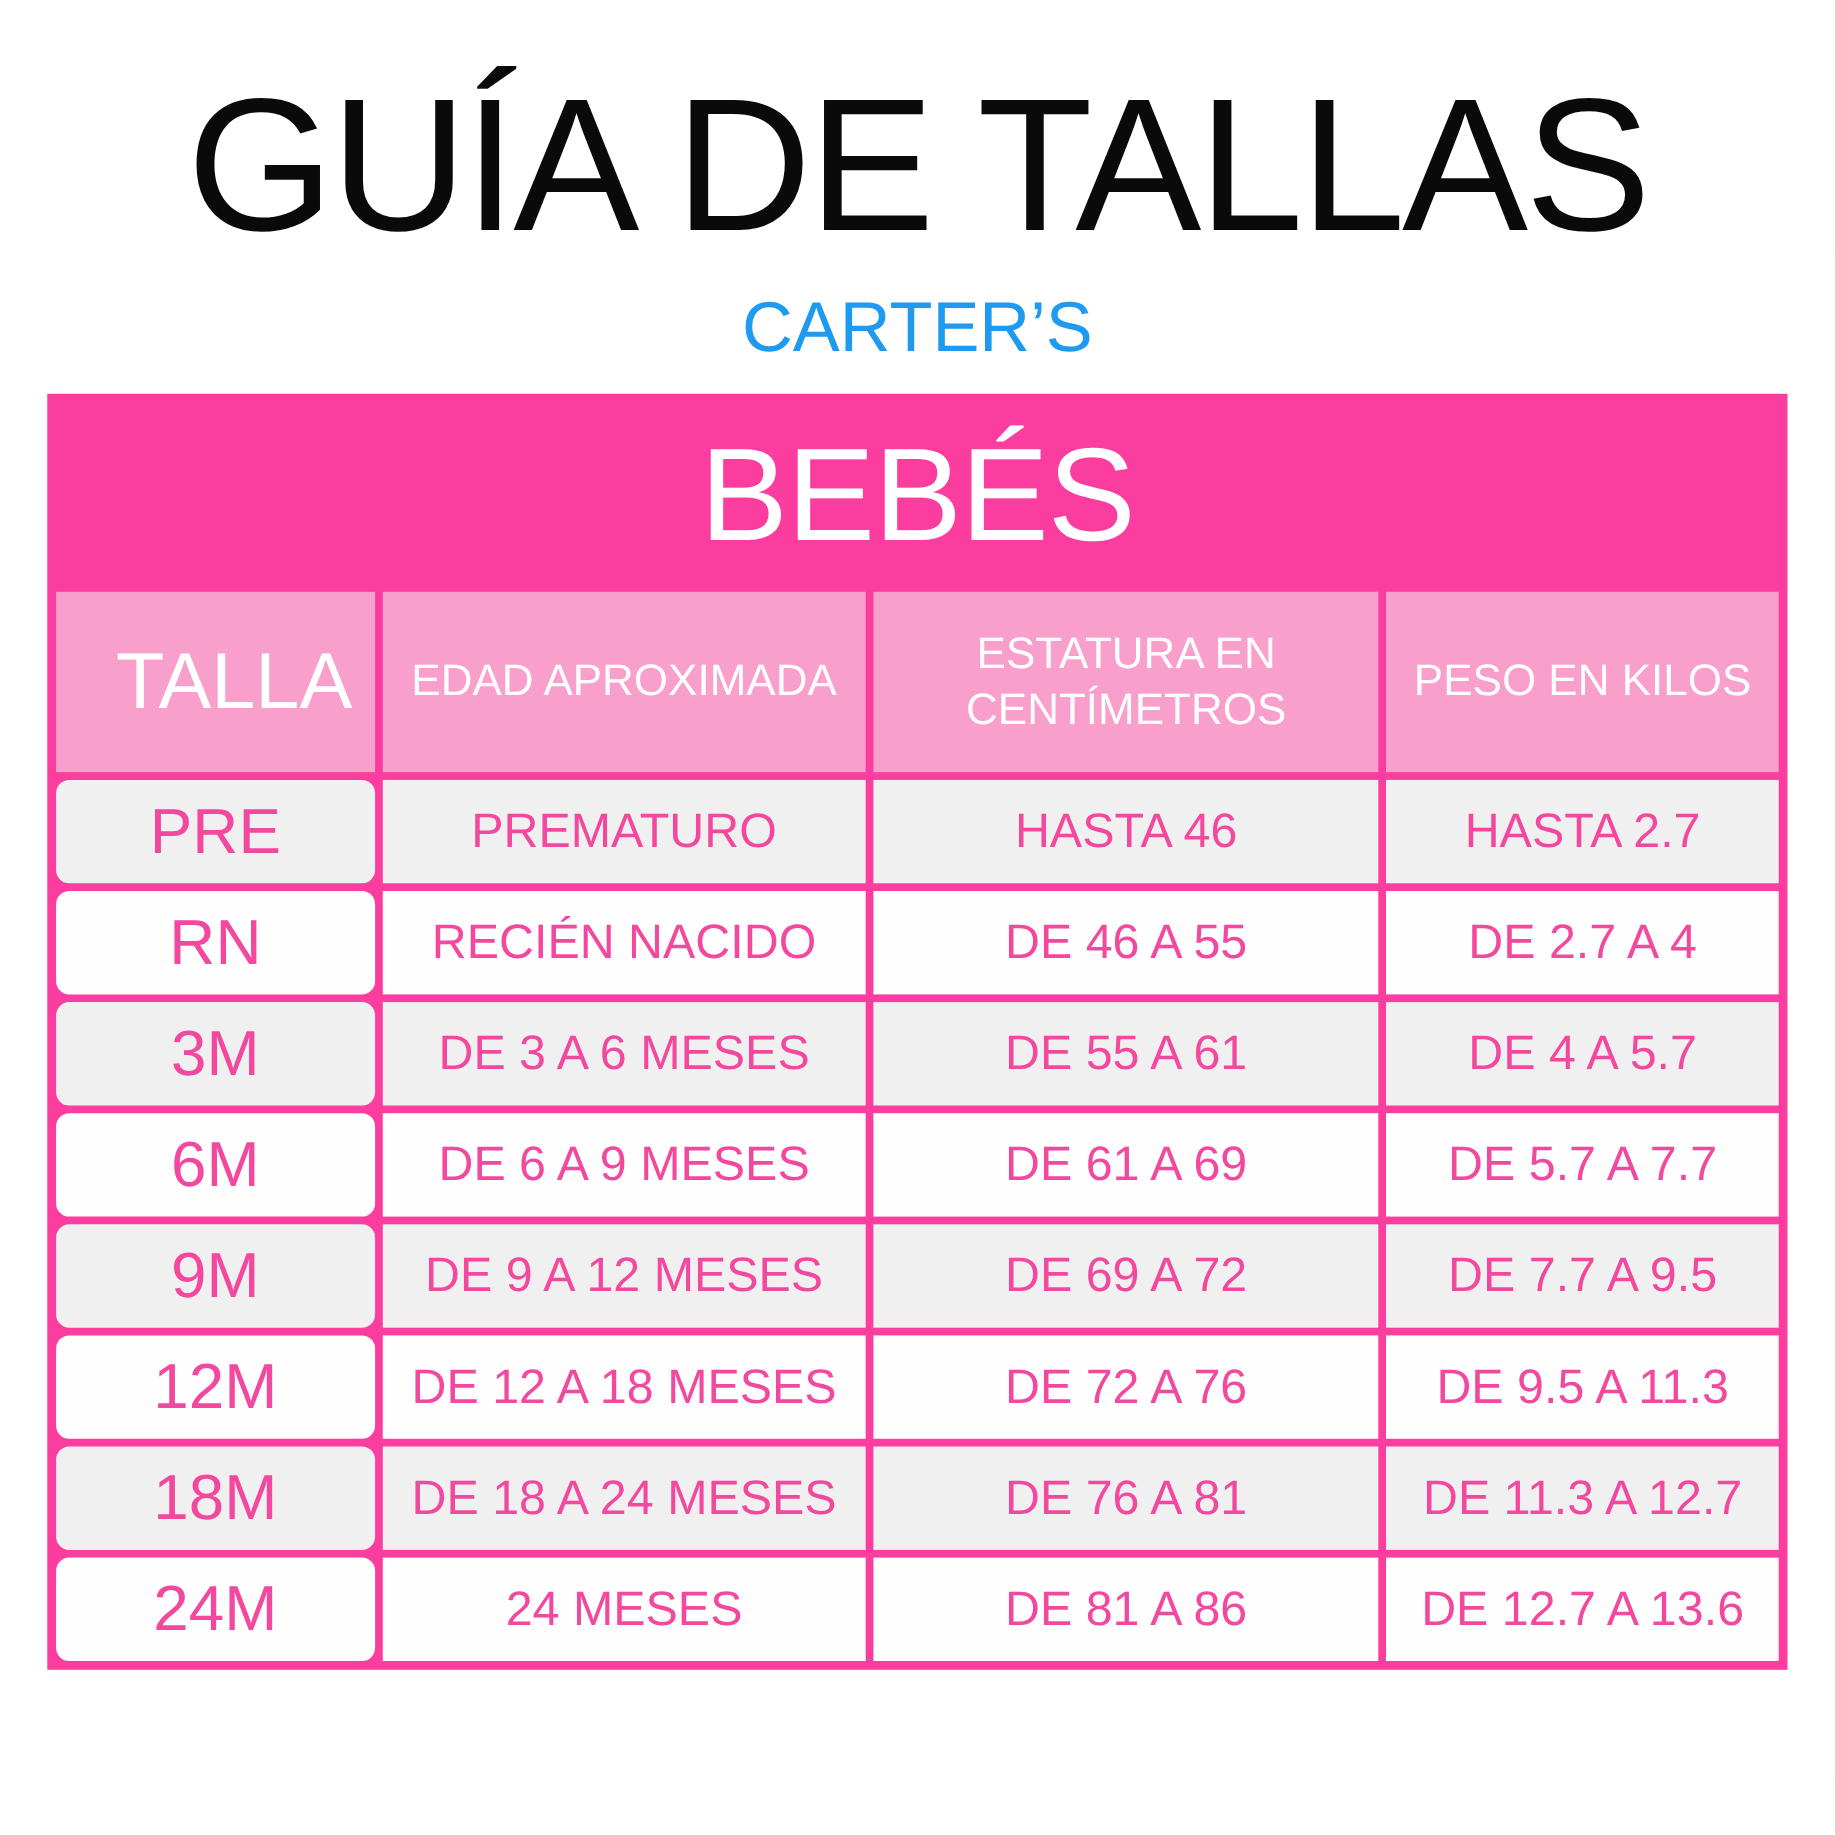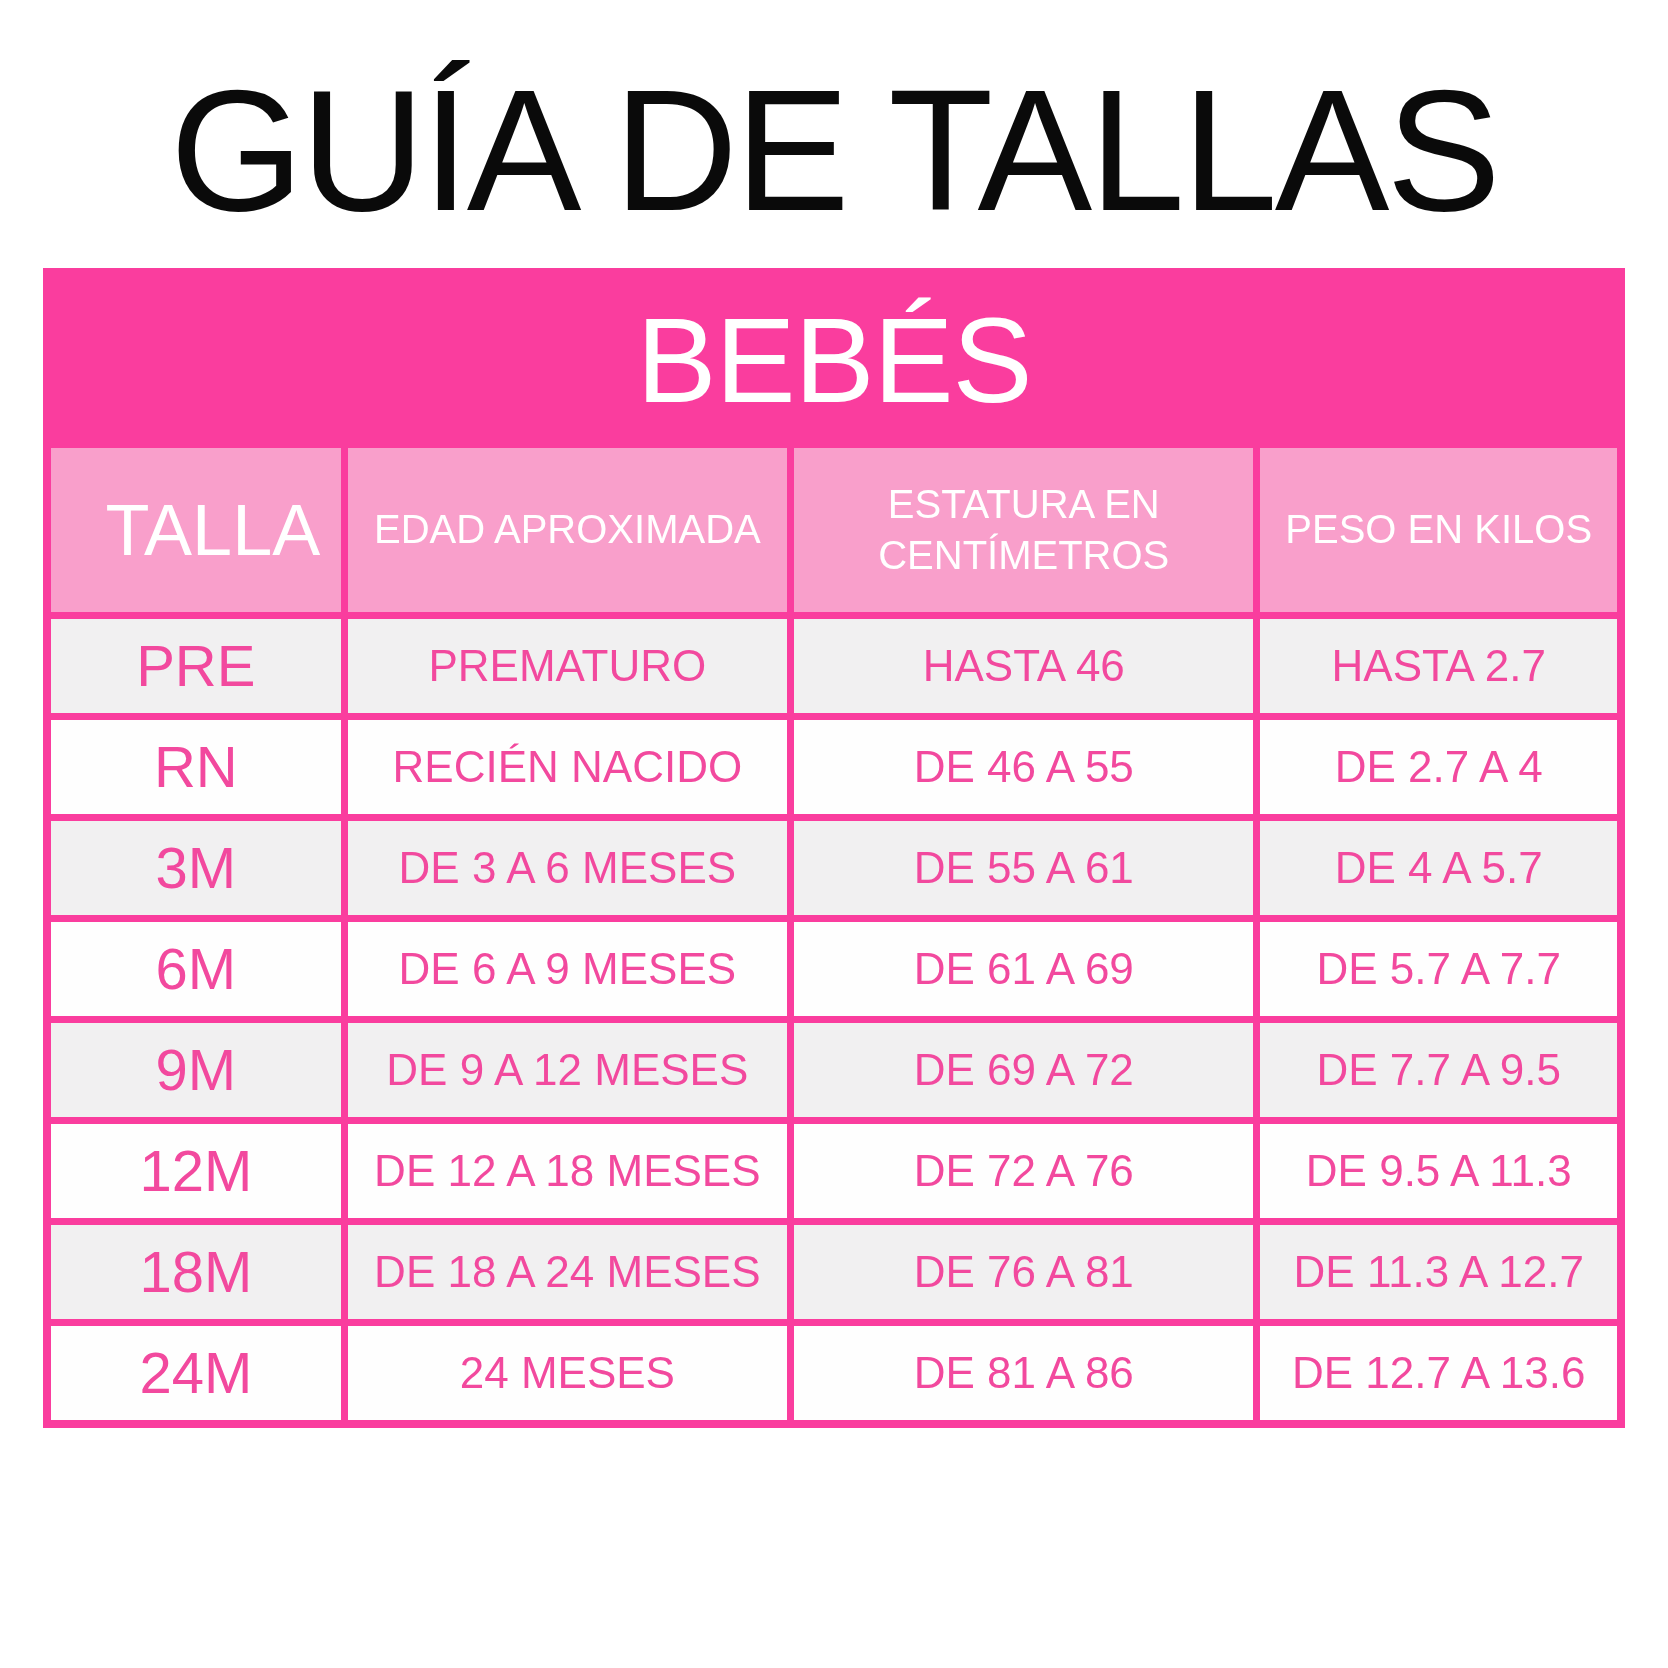--- a/index.html
+++ b/index.html
@@ -66,30 +66,31 @@
   .hcell.talla{font-size:72px;padding-left:48px;}
   .cell{
     background:var(--row-bg);
     color:var(--row-text-pink);
     height:94px;
     display:flex;align-items:center;justify-content:center;
     font-size:44px;
     white-space:nowrap;
     overflow:hidden;
   }
-  .cell.talla{font-size:58px;}
+  .cell.talla{font-size:58px;border-radius:12px;}
   .row.alt .cell{background:var(--row-alt-bg);}
 </style>
 </head>
 <body>
 
 <div class="page">
 
   <div class="title">GUÍA DE TALLAS</div>
 
+  <div class="brand">CARTER’S</div>
 
   <div class="size-table">
 
     <div class="band">BEBÉS</div>
 
     <div class="grid">
 
       <div class="row">
         <div class="hcell talla">TALLA</div>
         <div class="hcell">EDAD APROXIMADA</div>

